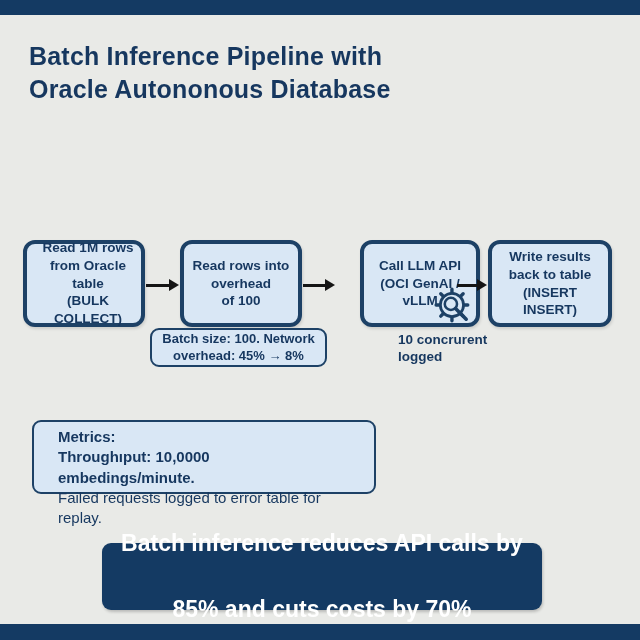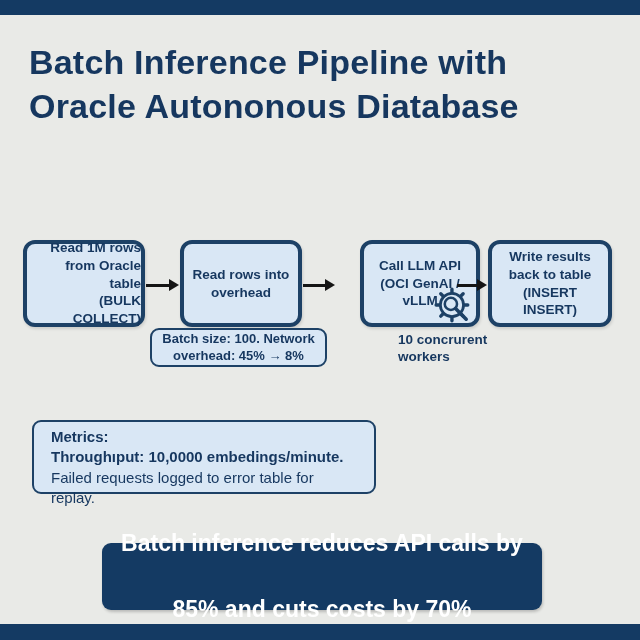--- a/index.html
+++ b/index.html
@@ -13,35 +13,35 @@
   }
   .bar {
     position: absolute; left: 0; width: 640px;
     background: #143a63;
   }
   #top-bar { top: 0; height: 15px; }
   #bottom-bar { top: 624px; height: 16px; }
 
   #title {
     position: absolute; left: 29px; top: 40px;
-    color: #16375f; font-size: 34px; font-weight: bold;
+    color: #16375f; font-size: 25px; font-weight: bold;
     line-height: 1.3; letter-spacing: 0.2px;
   }
 
   .flow-box {
     position: absolute; top: 240px; height: 87px;
     background: #d9e7f5;
     border: 4px solid #1d4166;
     border-radius: 12px;
     color: #16375f; font-size: 13.5px; font-weight: bold;
     line-height: 1.32;
     display: flex; flex-direction: column; justify-content: center;
     box-shadow: 1px 2px 3px rgba(0,0,0,0.12);
   }
-  #flow-box-1 { left: 23px;  width: 122px; text-align: right; padding-left: 8px; }
+  #flow-box-1 { left: 23px;  width: 122px; text-align: center; padding-left: 8px; }
   #flow-box-2 { left: 180px; width: 122px; text-align: center; }
   #flow-box-3 { left: 336px; width: 120px; text-align: center; margin-left: 24px; }
   #flow-box-4 { left: 488px; width: 124px; text-align: center; padding: 0 4px; }
 
   .arrow { position: absolute; top: 279px; height: 13px; }
   #arrow-1 { left: 146px; width: 33px; }
   #arrow-2 { left: 303px; width: 32px; }
   #arrow-3 { left: 457px; width: 30px; }
   .arrow .shaft {
     position: absolute; left: 0; right: 7px; top: 5px; height: 3px;
@@ -69,21 +69,21 @@
     color: #16375f; font-size: 13.5px; font-weight: bold;
     line-height: 1.25;
   }
 
   #metrics-box {
     position: absolute; left: 32px; top: 420px; width: 344px; height: 74px;
     background: #d9e7f5;
     border: 2.5px solid #1d4166;
     border-radius: 9px;
     color: #16375f; font-size: 15px; line-height: 1.35;
-    padding: 5px 17px;
+    padding: 5px 24px;
   }
   #metrics-box .bold { font-weight: bold; }
 
   #banner {
     position: absolute; left: 102px; top: 543px; width: 440px; height: 67px;
     background: #143a63;
     border-radius: 9px;
     color: #ffffff; font-size: 23px; font-weight: bold;
     text-align: center; line-height: 1.28;
     display: flex; flex-direction: column; justify-content: center;
@@ -113,20 +113,21 @@
 </div>
 
 <div id="arrow-1" class="arrow">
   <div class="shaft"></div>
   <div class="head"></div>
 </div>
 
 <div id="flow-box-2" class="flow-box">
   <div>Read rows into</div>
   <div>overhead</div>
+  <div>of 100</div>
 </div>
 
 <div id="arrow-2" class="arrow">
   <div class="shaft"></div>
   <div class="head"></div>
 </div>
 
 <div id="flow-box-3" class="flow-box">
   <div>Call LLM API</div>
   <div>(OCI GenAI /</div>
@@ -157,21 +158,21 @@
   <div>(INSERT INSERT)</div>
 </div>
 
 <div id="batch-note">
   <div>Batch size: 100. Network</div>
   <div>overhead: 45% → 8%</div>
 </div>
 
 <div id="workers-note">
   <div>10 concrurent</div>
-  <div>workers</div>
+  <div>logged</div>
 </div>
 
 <div id="metrics-box">
   <div class="bold">Metrics:</div>
   <div class="bold">Throughıput: 10,0000 embedings/minute.</div>
   <div>Failed requests logged to error table for replay.</div>
 </div>
 
 <div id="banner">
   <div>Batch inference reduces API calls by</div>

